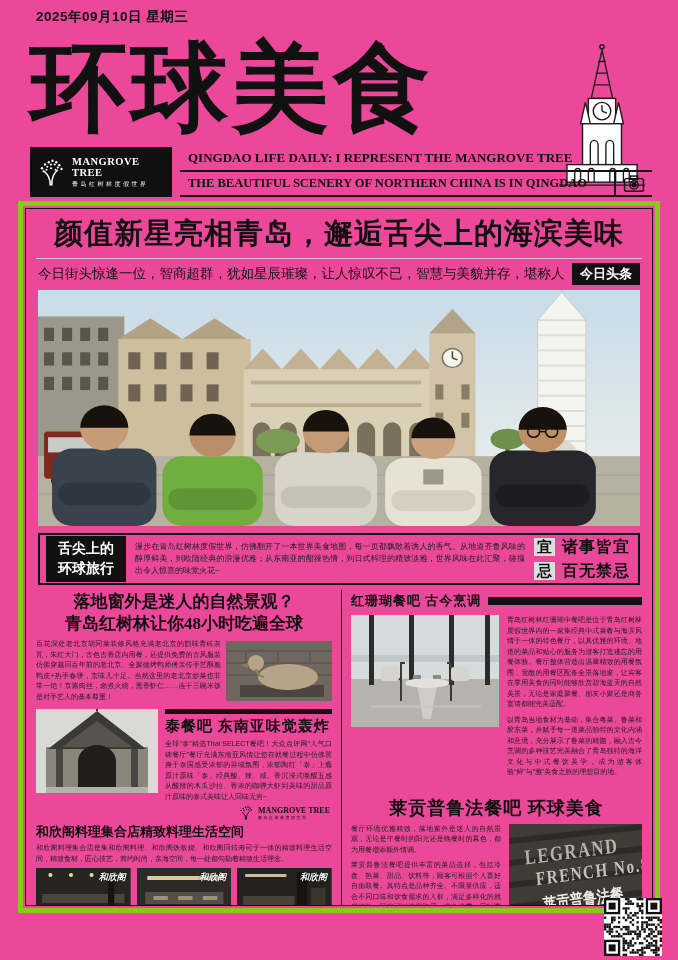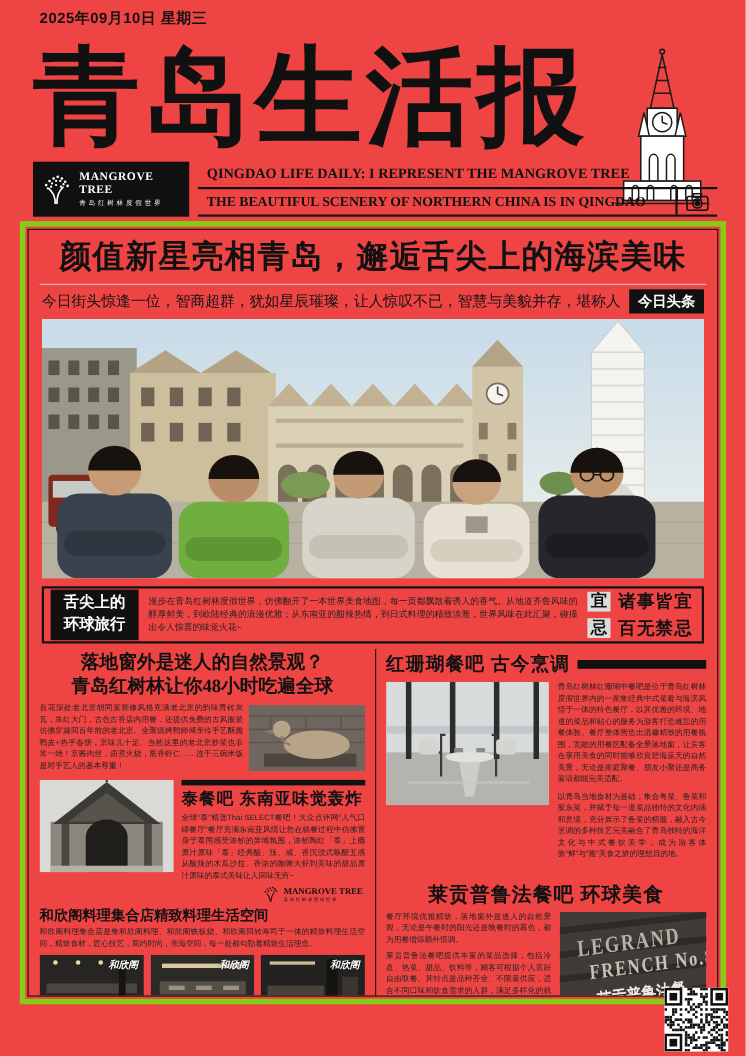--- a/index.html
+++ b/index.html
@@ -1,16 +1,16 @@
 <!DOCTYPE html>
 <html><head>
 <meta charset="utf-8">
 <style>
   html,body{margin:0;padding:0;background:#fff;}
-  .page{position:relative;width:678px;height:960px;background:#ef4444;overflow:hidden;
+  .page{position:relative;width:678px;height:960px;background:#ec4899;overflow:hidden;
         font-family:"Liberation Sans","DejaVu Sans",sans-serif;color:#111;}
   .serif{font-family:"Liberation Serif","DejaVu Serif",serif;}
 
   
   .date{position:absolute;left:36px;top:8px;font-weight:700;font-size:13.5px;letter-spacing:.5px;}
   .kicker-row{position:absolute;left:30px;right:30px;top:30px;display:flex;align-items:center;gap:10px;}
   .kicker-row .ln{flex:1;height:1px;background:#111;}
   .kicker{font-family:"Liberation Serif",serif;font-size:11px;letter-spacing:3px;font-weight:700;}
   .mast-row{position:absolute;left:30px;right:26px;top:40px;display:flex;justify-content:space-between;align-items:flex-start;}
   .masthead{margin:0;font-family:"Liberation Serif","DejaVu Serif",serif;font-weight:900;
@@ -69,21 +69,21 @@
   .logo-small svg{width:16px;height:17px;}
   .ls-name{font-family:"Liberation Serif",serif;font-weight:700;font-size:8px;}
   .ls-sub{font-size:4px;letter-spacing:1.5px;}
   .hexin-head{font-family:"Liberation Serif",serif;font-weight:900;font-size:13px;margin:2px 0 2px;}
   .hexin-photos{display:flex;gap:6px;margin-top:4px;}
   .img-hexin{flex:1;height:52px;position:relative;}
   .hexin-label{position:absolute;top:3px;right:5px;color:#fff;font-family:"Liberation Serif",serif;
                font-weight:700;font-size:9px;font-style:italic;text-shadow:0 0 2px #000;}
 
   .headrow{display:flex;align-items:center;gap:7px;margin-top:2px;}
-  .coral-head{font-family:"Liberation Serif",serif;font-weight:900;font-size:17px;letter-spacing:1px;white-space:nowrap;}
+  .coral-head{font-family:"Liberation Serif",serif;font-weight:900;font-size:13px;letter-spacing:1px;white-space:nowrap;}
   .hbar{flex:1;height:8px;background:#111;}
   .coral-row{display:flex;gap:8px;margin-top:5px;}
   .img-coral{width:148px;height:112px;flex:none;}
   .coral-text{flex:1;min-width:0;}
   .coral-text p,.legrand-text p{margin:0 0 5px;}
   .headrow2{display:flex;align-items:center;gap:7px;margin-top:6px;flex-direction:column;}
   .legrand-head{font-family:"Liberation Serif",serif;font-weight:900;font-size:18px;letter-spacing:1px;white-space:nowrap;}
   .legrand-row{display:flex;gap:8px;margin-top:4px;}
   .legrand-text{width:150px;flex:none;}
   .img-legrand{flex:1;height:112px;min-width:0;}
@@ -93,21 +93,21 @@
 </style>
 </head>
 <body>
 
 <div class="page">
 
   <div class="date">2025年09月10日 星期三</div>
 
 
   <div class="mast-row">
-    <h1 class="masthead">青岛生活报</h1>
+    <h1 class="masthead">环球美食</h1>
     <svg class="tower-art" viewBox="0 0 100 150" fill="none" stroke="#1a1a1a" stroke-width="1.4">
       <circle cx="50" cy="5" r="2.2"></circle>
       <polygon points="50,8 39,58 61,58"></polygon>
       <path d="M44 32 L56 32 M42 44 L58 44 M46 20 L54 20"></path>
       <rect x="36" y="58" width="28" height="26" fill="#fff"></rect>
       <circle cx="50" cy="71" r="9" fill="#fff"></circle>
       <path d="M50 71 L50 65 M50 71 L55 73"></path>
       <polygon points="28,84 33,62 38,84" fill="#fff"></polygon>
       <polygon points="62,84 67,62 72,84" fill="#fff"></polygon>
       <rect x="30" y="84" width="40" height="42" fill="#fff"></rect>

